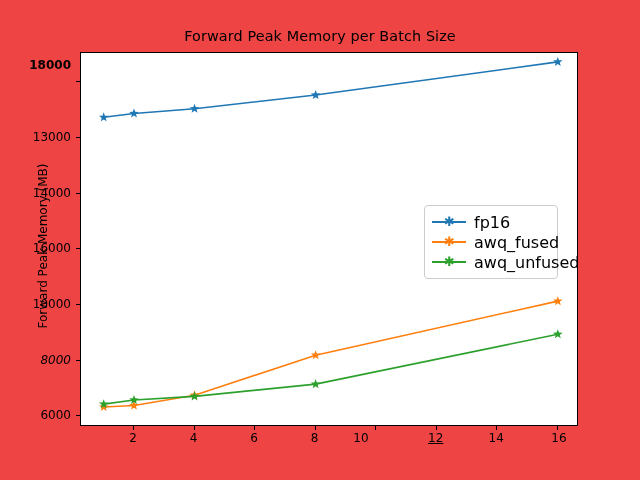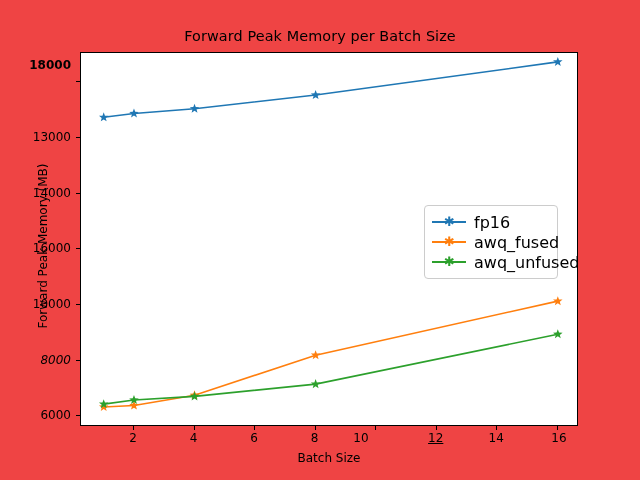--- a/index.html
+++ b/index.html
@@ -187,21 +187,20 @@
       <div class="xtick-mark" style="left: 375.167px;"></div>
       <div class="xtick-text" style="left: 435.714px; text-decoration: underline;">12</div>
       <div class="xtick-mark" style="left: 435.714px;"></div>
       <div class="xtick-text" style="left: 496.261px;">14</div>
       <div class="xtick-mark" style="left: 496.261px;"></div>
       <div class="xtick-text" style="left: 559px;">16</div>
       <div class="xtick-mark" style="left: 556.809px;"></div>
     </div>
 
   <div id="ylabel">Forward Peak Memory (MB)</div>
-  <div id="xlabel">Batch Size</div>
 
   <div id="plot-area">
     <svg id="plot-svg" viewBox="0 0 498 374" preserveAspectRatio="none">
         <polyline points="22.71,64.33 52.98,60.43 113.53,55.70 234.62,42.05 476.81,8.91" fill="none" stroke="#1f77b4" stroke-width="1.6"></polyline>
         <path d="M22.71,59.33L23.94,62.63L27.46,62.78L24.70,64.98L25.64,68.37L22.71,66.43L19.77,68.37L20.71,64.98L17.95,62.78L21.47,62.63Z" fill="#1f77b4"></path>
         <path d="M52.98,55.43L54.21,58.73L57.73,58.89L54.98,61.08L55.92,64.48L52.98,62.53L50.04,64.48L50.98,61.08L48.22,58.89L51.74,58.73Z" fill="#1f77b4"></path>
         <path d="M113.53,50.70L114.76,54.00L118.28,54.15L115.52,56.35L116.46,59.74L113.53,57.80L110.59,59.74L111.53,56.35L108.77,54.15L112.29,54.00Z" fill="#1f77b4"></path>
         <path d="M234.62,37.05L235.85,40.35L239.38,40.51L236.62,42.70L237.56,46.10L234.62,44.15L231.68,46.10L232.62,42.70L229.86,40.51L233.39,40.35Z" fill="#1f77b4"></path>
         <path d="M476.81,3.91L478.04,7.21L481.56,7.37L478.81,9.56L479.75,12.96L476.81,11.01L473.87,12.96L474.81,9.56L472.05,7.37L475.57,7.21Z" fill="#1f77b4"></path>
         <polyline points="22.71,353.95 52.98,352.56 113.53,342.25 234.62,302.15 476.81,248.13" fill="none" stroke="#ff7f0e" stroke-width="1.6"></polyline>

